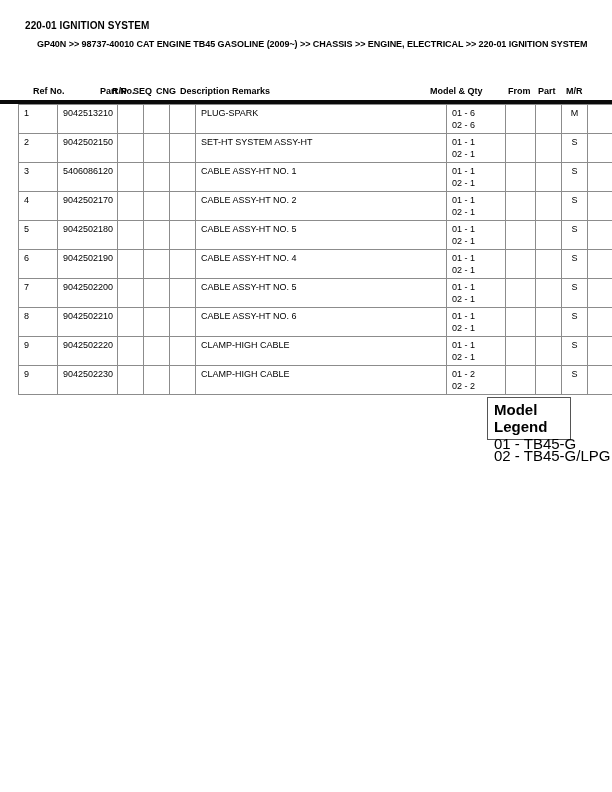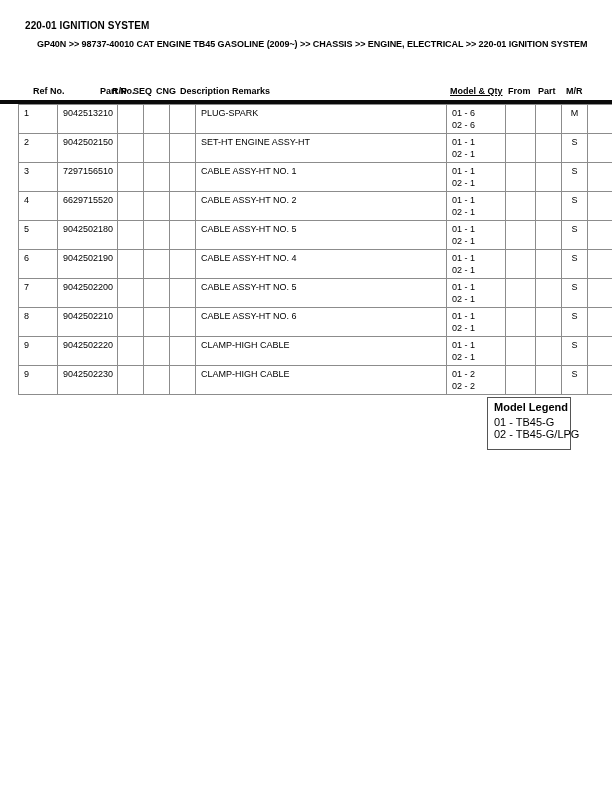--- a/index.html
+++ b/index.html
@@ -28,21 +28,21 @@
     position: absolute; left: 0; top: 86px; width: 612px; height: 12px;
     font-size: 9px; font-weight: bold;
   }
   .col-headers .ch { position: absolute; top: 0; white-space: nowrap; }
   .ch-ref   { left: 33px; }
   .ch-part  { left: 63px; padding-left: 37px; }
   .ch-rp    { left: 112px; }
   .ch-seq   { left: 133px; }
   .ch-cng   { left: 156px; }
   .ch-desc  { left: 180px; }
-  .ch-model { left: 450px; text-decoration: underline; }
+  .ch-model { left: 430px; }
   .ch-from  { left: 508px; text-align: right; }
   .ch-upto  { left: 538px; }
   .ch-mr    { left: 566px; }
 
   .thick-rule {
     position: absolute; left: 0; top: 100px;
     width: 612px; height: 4px; background: #0a0a0a;
   }
 
   table.parts {
@@ -61,23 +61,23 @@
     overflow: hidden;
     white-space: nowrap;
   }
   table.parts tr { height: 26.4px; }
   table.parts td.mq { white-space: pre-line; }
   table.parts td.mr { text-align: center; padding-left: 2px; }
   table.parts td.trail { border-right: none; }
 
   .legend {
     position: absolute; left: 487px; top: 397px;
-    width: 84px; height: 53px;
+    width: 84px; height: 43px;
     border: 1px solid #555;
-    font-size: 11px;
+    font-size: 15px;
     padding: 3px 0 0 6px;
     box-sizing: border-box;
     background: #fff;
   }
   .legend-title { font-weight: bold; margin-bottom: 3px; }
   .legend-item { line-height: 12px; white-space: nowrap; }
 </style>
 </head>
 <body>
 
@@ -131,47 +131,47 @@
     <td class="mr">M</td>
     <td class="trail"></td>
   </tr>
 
   <tr class="part-row">
     <td>2</td>
     <td>9042502150</td>
     <td></td>
     <td></td>
     <td></td>
-    <td>SET-HT ENGINE ASSY-HT</td>
+    <td>SET-HT SYSTEM ASSY-HT</td>
     <td class="mq">01 - 1
 02 - 1</td>
     <td></td>
     <td></td>
     <td class="mr">S</td>
     <td class="trail"></td>
   </tr>
 
   <tr class="part-row">
     <td>3</td>
-    <td>7297156510</td>
+    <td>5406086120</td>
     <td></td>
     <td></td>
     <td></td>
     <td>CABLE ASSY-HT NO. 1</td>
     <td class="mq">01 - 1
 02 - 1</td>
     <td></td>
     <td></td>
     <td class="mr">S</td>
     <td class="trail"></td>
   </tr>
 
   <tr class="part-row">
     <td>4</td>
-    <td>6629715520</td>
+    <td>9042502170</td>
     <td></td>
     <td></td>
     <td></td>
     <td>CABLE ASSY-HT NO. 2</td>
     <td class="mq">01 - 1
 02 - 1</td>
     <td></td>
     <td></td>
     <td class="mr">S</td>
     <td class="trail"></td>

